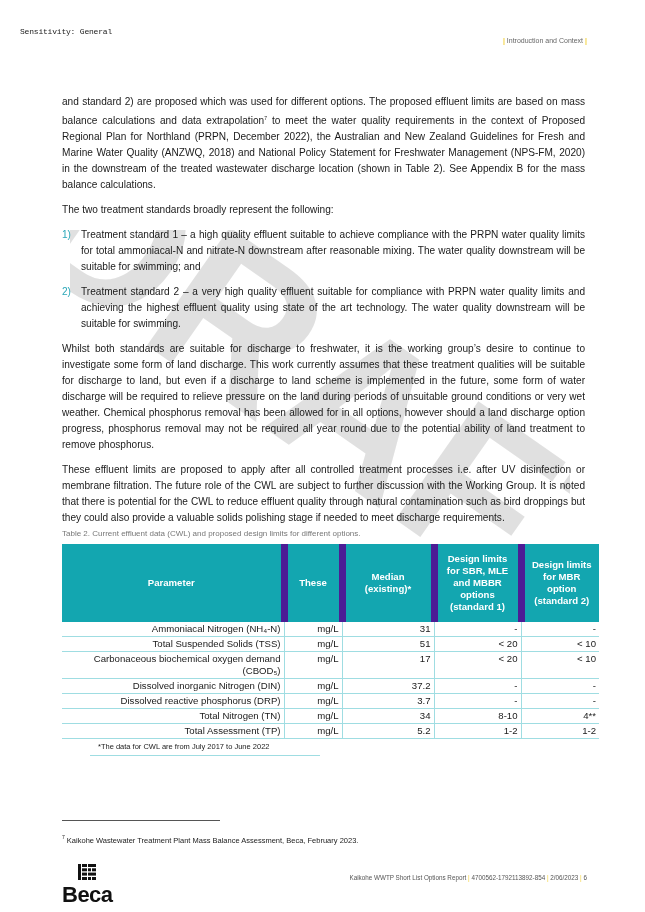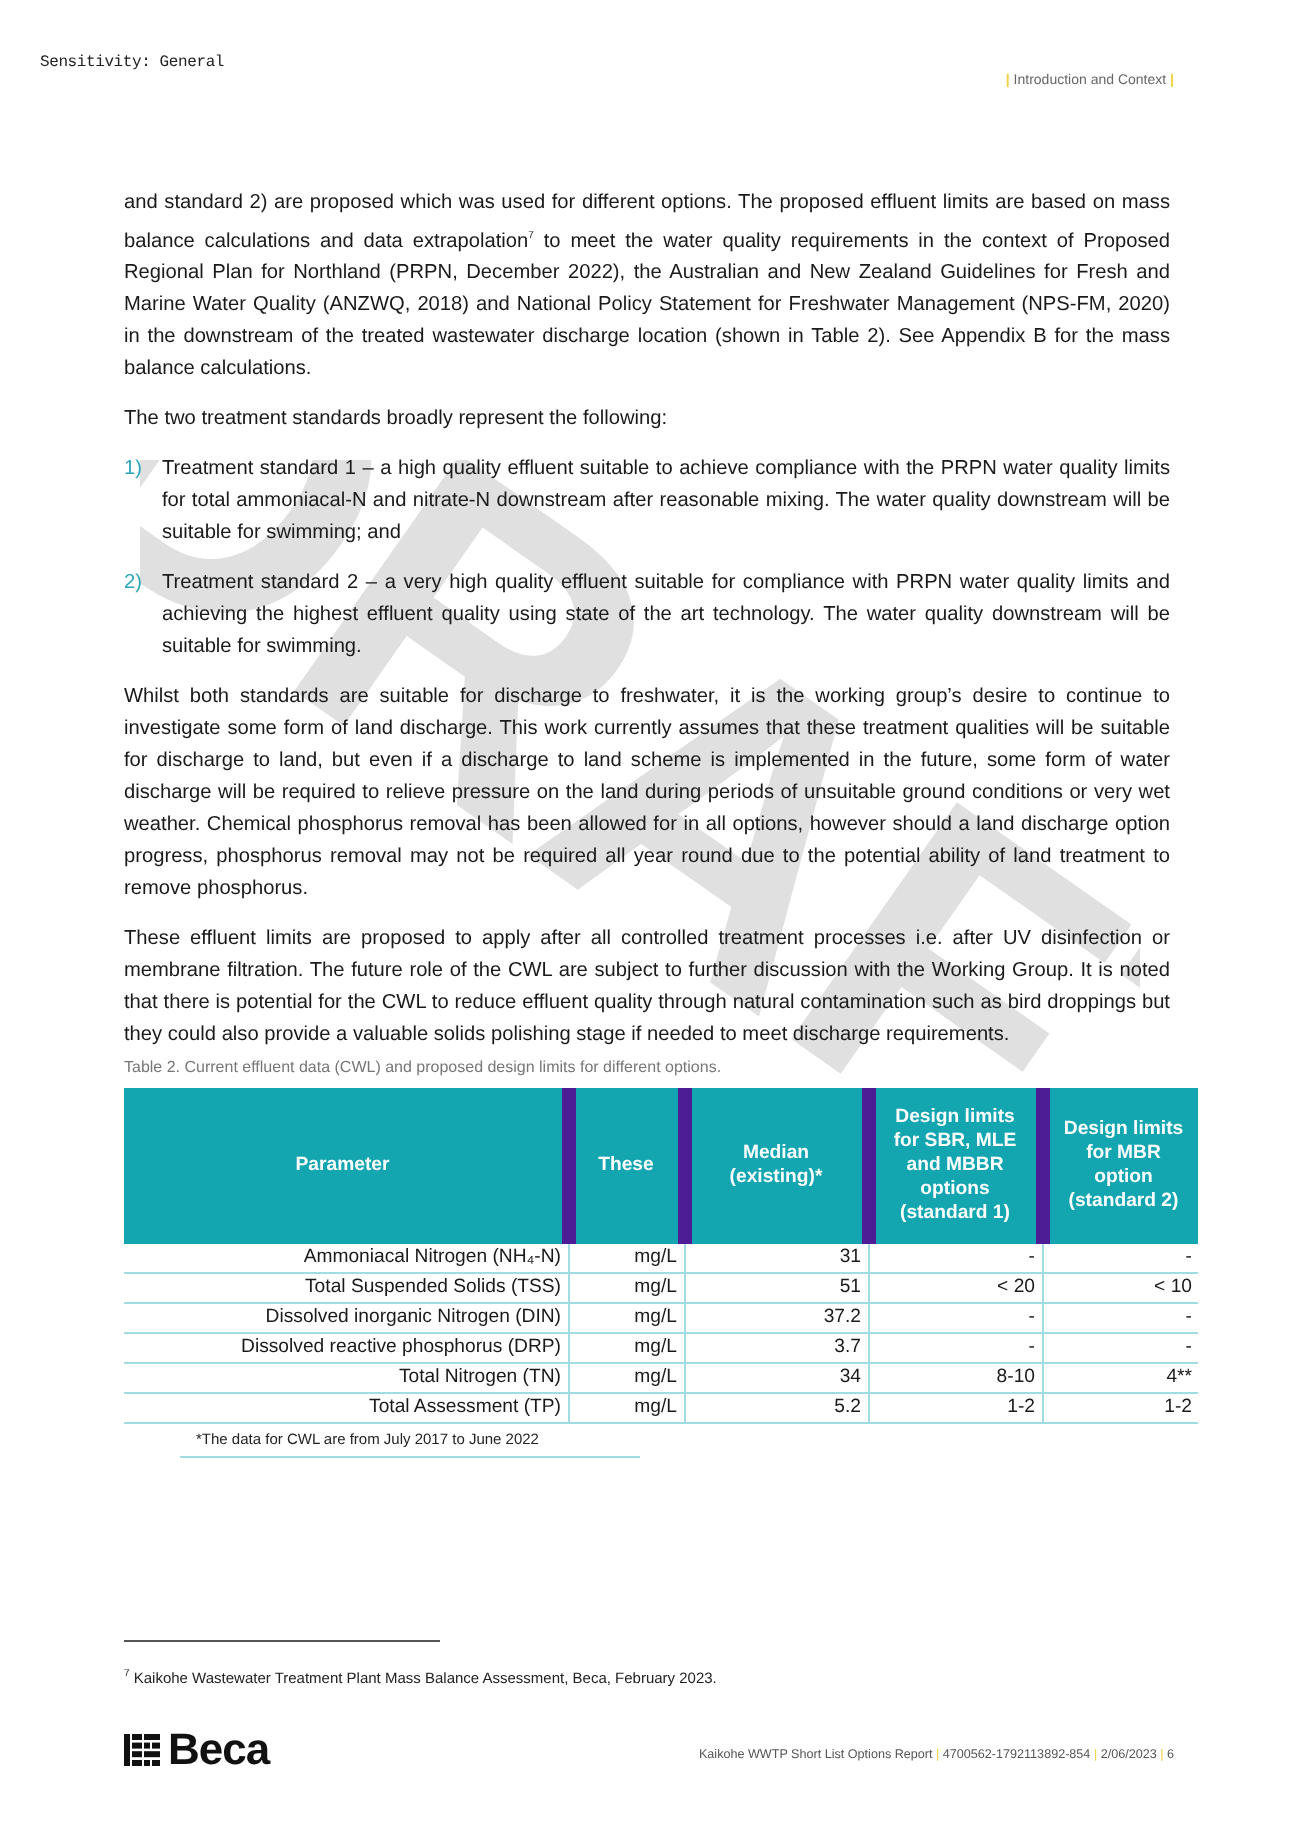--- a/index.html
+++ b/index.html
@@ -16,21 +16,21 @@
   ol.std li .num { position:absolute; left:0; top:0; color:#2ba7b8; }
   .caption { font-size:8px; color:#777; margin:3px 0 6px 0; }
   table.tbl { width:537px; border-collapse:collapse; font-size:9.6px; }
   table.tbl th { background:#13a6b0; color:#ffffff; font-weight:bold; text-align:center; vertical-align:middle; border-right:7px solid #4c1d95; padding:2px 3px; line-height:12px; }
   table.tbl th:last-child { border-right:none;margin-left:47px; }
   table.tbl td { text-align:right; vertical-align:top; padding:1px 3px; border-bottom:1.5px solid #9fdde2; border-right:1.5px solid #9fdde2; line-height:12px; }
   table.tbl td:last-child { border-right:none; }
   .note { font-size:7.5px; color:#222; padding:3px 0 4px 8px; width:222px; border-bottom:1.5px solid #9fdde2;margin-left:28px; }
   .fn-line { position:absolute; left:62px; top:820px; width:158px; border-top:1px solid #555; }
   .footnote { position:absolute; left:62px; top:834px; font-size:7.5px; color:#222; }
-  .logo { position:absolute; left:62px; top:864px; display:flex; align-items:center; gap:4px; }
+  .logo { position:absolute; left:62px; top:864px; display:flex; align-items:center; gap:4px;flex-direction:column; }
   .logo-text { font-size:22px; font-weight:bold; color:#111; letter-spacing:-0.5px; line-height:22px; }
   .footer { position:absolute; right:58px; top:874px; font-size:6.3px; color:#555; }
   .footer .bar { color:#f2d13a; }
 </style>
 </head>
 <body>
 
 <div class="sensitivity">Sensitivity: General</div>
 <div class="section-hdr">
   <span class="bar">|</span>
@@ -75,20 +75,27 @@
           <td>Ammoniacal Nitrogen (NH₄-N)</td>
           <td>mg/L</td>
           <td>31</td>
           <td>-</td>
           <td>-</td>
         </tr>
       <tr>
           <td>Total Suspended Solids (TSS)</td>
           <td>mg/L</td>
           <td>51</td>
+          <td>&lt; 20</td>
+          <td>&lt; 10</td>
+        </tr>
+      <tr>
+          <td>Carbonaceous biochemical oxygen demand (CBOD₅)</td>
+          <td>mg/L</td>
+          <td>17</td>
           <td>&lt; 20</td>
           <td>&lt; 10</td>
         </tr>
       <tr>
           <td>Dissolved inorganic Nitrogen (DIN)</td>
           <td>mg/L</td>
           <td>37.2</td>
           <td>-</td>
           <td>-</td>
         </tr>

